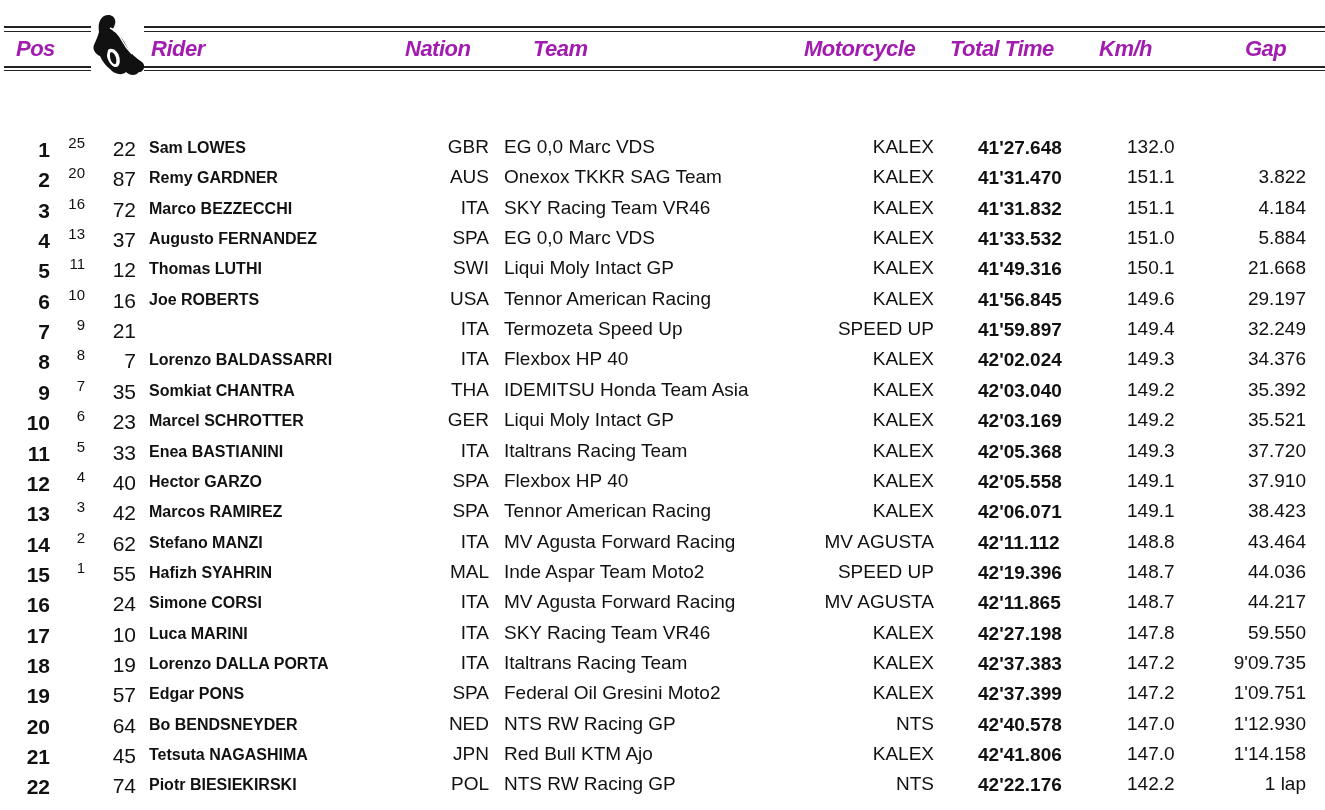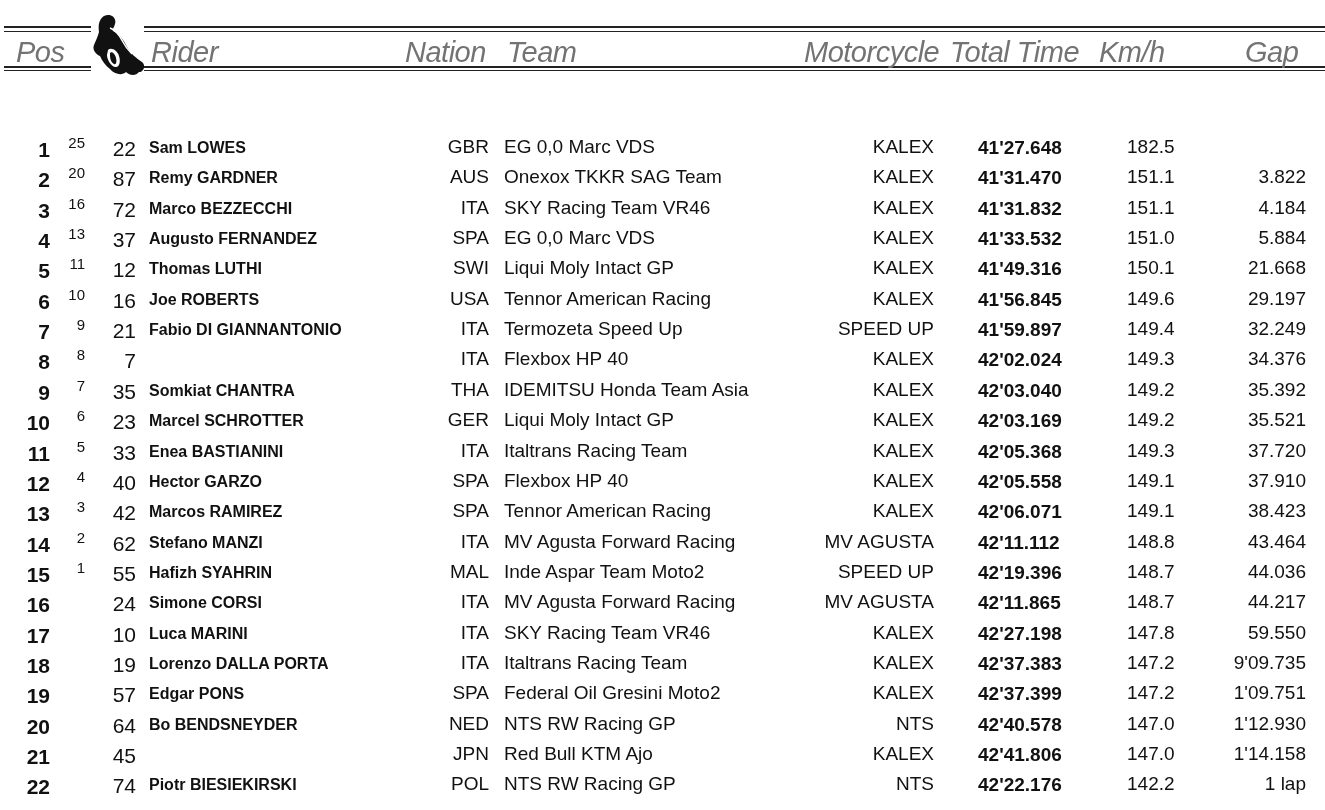--- a/index.html
+++ b/index.html
@@ -1,21 +1,21 @@
 <!DOCTYPE html>
 <html><head>
 <meta charset="utf-8">
 <style>
   html, body { margin: 0; padding: 0; background: #ffffff; }
   body { width: 1325px; height: 810px; position: relative; overflow: hidden;
          font-family: "Liberation Sans", sans-serif; color: #111; }
   .hdr-line { position: absolute; height: 0; border-top: 2px solid #222; }
   .hdr-line.thin { border-top-width: 1px; }
-  .hdr { position: absolute; top: 36px; font-style: italic; font-weight: normal;
-         font-size: 29px; letter-spacing: -0.5px; color: #737373; white-space: nowrap; }
+  .hdr { position: absolute; top: 36px; font-style: italic; font-weight: bold;
+         font-size: 22px; letter-spacing: -0.5px; color: #a21caf; white-space: nowrap; }
   .bike { position: absolute; left: 86px; top: 14px; width: 62px; height: 66px; }
   .row { position: absolute; left: 0; width: 1325px; height: 30px; }
   .c { position: absolute; white-space: nowrap; font-size: 19px; }
   .pos { font-weight: bold; font-size: 21px; right: calc(1325px - 50px); text-align: right; top: 4px; }
   .pts { font-size: 15px; right: calc(1325px - 85px); text-align: right; top: 0px; }
   .num { right: calc(1325px - 136px); text-align: right; top: 3px; font-size: 21px; }
   .rider { left: 149px; font-weight: bold; font-size: 16px; top: 5px; }
   .nat { right: calc(1325px - 489px); text-align: right; top: 2px; }
   .team { left: 504px; top: 2px; }
   .moto { right: calc(1325px - 934px); text-align: right; top: 2px; }
@@ -38,37 +38,37 @@
 <svg class="bike" viewBox="0 0 62 66">
   <path d="M18 2 C24 -1 31 3 29 10 C28 14 26 15 27 17 C33 20 38 26 41 33 C45 40 50 44 56 48 C60 51 58 58 53 58 C50 62 44 62 40 58 C36 62 28 60 24 55 C20 52 16 47 14 42 C10 40 6 36 8 31 C10 26 12 22 13 18 C12 12 13 5 18 2 Z" fill="#111"></path>
   <path d="M22 36 C25 33 31 36 33 42 C35 48 33 54 29 53 C25 52 21 46 21 41 Z" fill="#fff"></path>
   <path d="M24 39 C26 37 29 40 30 44 C31 48 30 51 28 50 C26 49 24 46 24 42 Z" fill="#111"></path>
   <path d="M24 14 C30 16 34 22 37 28 C39 32 42 36 46 40" stroke="#fff" stroke-width="1.5" fill="none"></path>
 </svg>
 
 <div class="hdr" style="left:16px;">Pos</div>
 <div class="hdr" style="left:151px;">Rider</div>
 <div class="hdr" style="left:405px;">Nation</div>
-<div class="hdr" style="left:507px;">Team</div>
+<div class="hdr" style="left:533px;">Team</div>
 <div class="hdr" style="left:804px;">Motorcycle</div>
 <div class="hdr" style="left:950px;">Total Time</div>
 <div class="hdr" style="left:1099px;">Km/h</div>
 <div class="hdr" style="left:1245px;">Gap</div>
 
 <div id="rows">
   <div class="row" style="top: 134px;">
     <span class="c pos">1</span>
     <span class="c pts">25</span>
     <span class="c num">22</span>
     <span class="c rider">Sam LOWES</span>
     <span class="c nat">GBR</span>
     <span class="c team">EG 0,0 Marc VDS</span>
     <span class="c moto">KALEX</span>
     <span class="c time">41'27.648</span>
-    <span class="c kmh">182.5</span>
+    <span class="c kmh">132.0</span>
     <span class="c gap"></span>
   </div>
 
   <div class="row" style="top: 164.35px;">
     <span class="c pos">2</span>
     <span class="c pts">20</span>
     <span class="c num">87</span>
     <span class="c rider">Remy GARDNER</span>
     <span class="c nat">AUS</span>
     <span class="c team">Onexox TKKR SAG Team</span>
@@ -127,33 +127,33 @@
     <span class="c moto">KALEX</span>
     <span class="c time">41'56.845</span>
     <span class="c kmh">149.6</span>
     <span class="c gap">29.197</span>
   </div>
 
   <div class="row" style="top: 316.1px;">
     <span class="c pos">7</span>
     <span class="c pts">9</span>
     <span class="c num">21</span>
-    <span class="c rider">Fabio DI GIANNANTONIO</span>
     <span class="c nat">ITA</span>
     <span class="c team">Termozeta Speed Up</span>
     <span class="c moto">SPEED UP</span>
     <span class="c time">41'59.897</span>
     <span class="c kmh">149.4</span>
     <span class="c gap">32.249</span>
   </div>
 
   <div class="row" style="top: 346.45px;">
     <span class="c pos">8</span>
     <span class="c pts">8</span>
     <span class="c num">7</span>
+    <span class="c rider">Lorenzo BALDASSARRI</span>
     <span class="c nat">ITA</span>
     <span class="c team">Flexbox HP 40</span>
     <span class="c moto">KALEX</span>
     <span class="c time">42'02.024</span>
     <span class="c kmh">149.3</span>
     <span class="c gap">34.376</span>
   </div>
 
   <div class="row" style="top: 376.8px;">
     <span class="c pos">9</span>
@@ -308,20 +308,21 @@
     <span class="c moto">NTS</span>
     <span class="c time">42'40.578</span>
     <span class="c kmh">147.0</span>
     <span class="c gap">1'12.930</span>
   </div>
 
   <div class="row" style="top: 741px;">
     <span class="c pos">21</span>
     <span class="c pts"></span>
     <span class="c num">45</span>
+    <span class="c rider">Tetsuta NAGASHIMA</span>
     <span class="c nat">JPN</span>
     <span class="c team">Red Bull KTM Ajo</span>
     <span class="c moto">KALEX</span>
     <span class="c time">42'41.806</span>
     <span class="c kmh">147.0</span>
     <span class="c gap">1'14.158</span>
   </div>
 
   <div class="row" style="top: 771.35px;">
     <span class="c pos">22</span>

